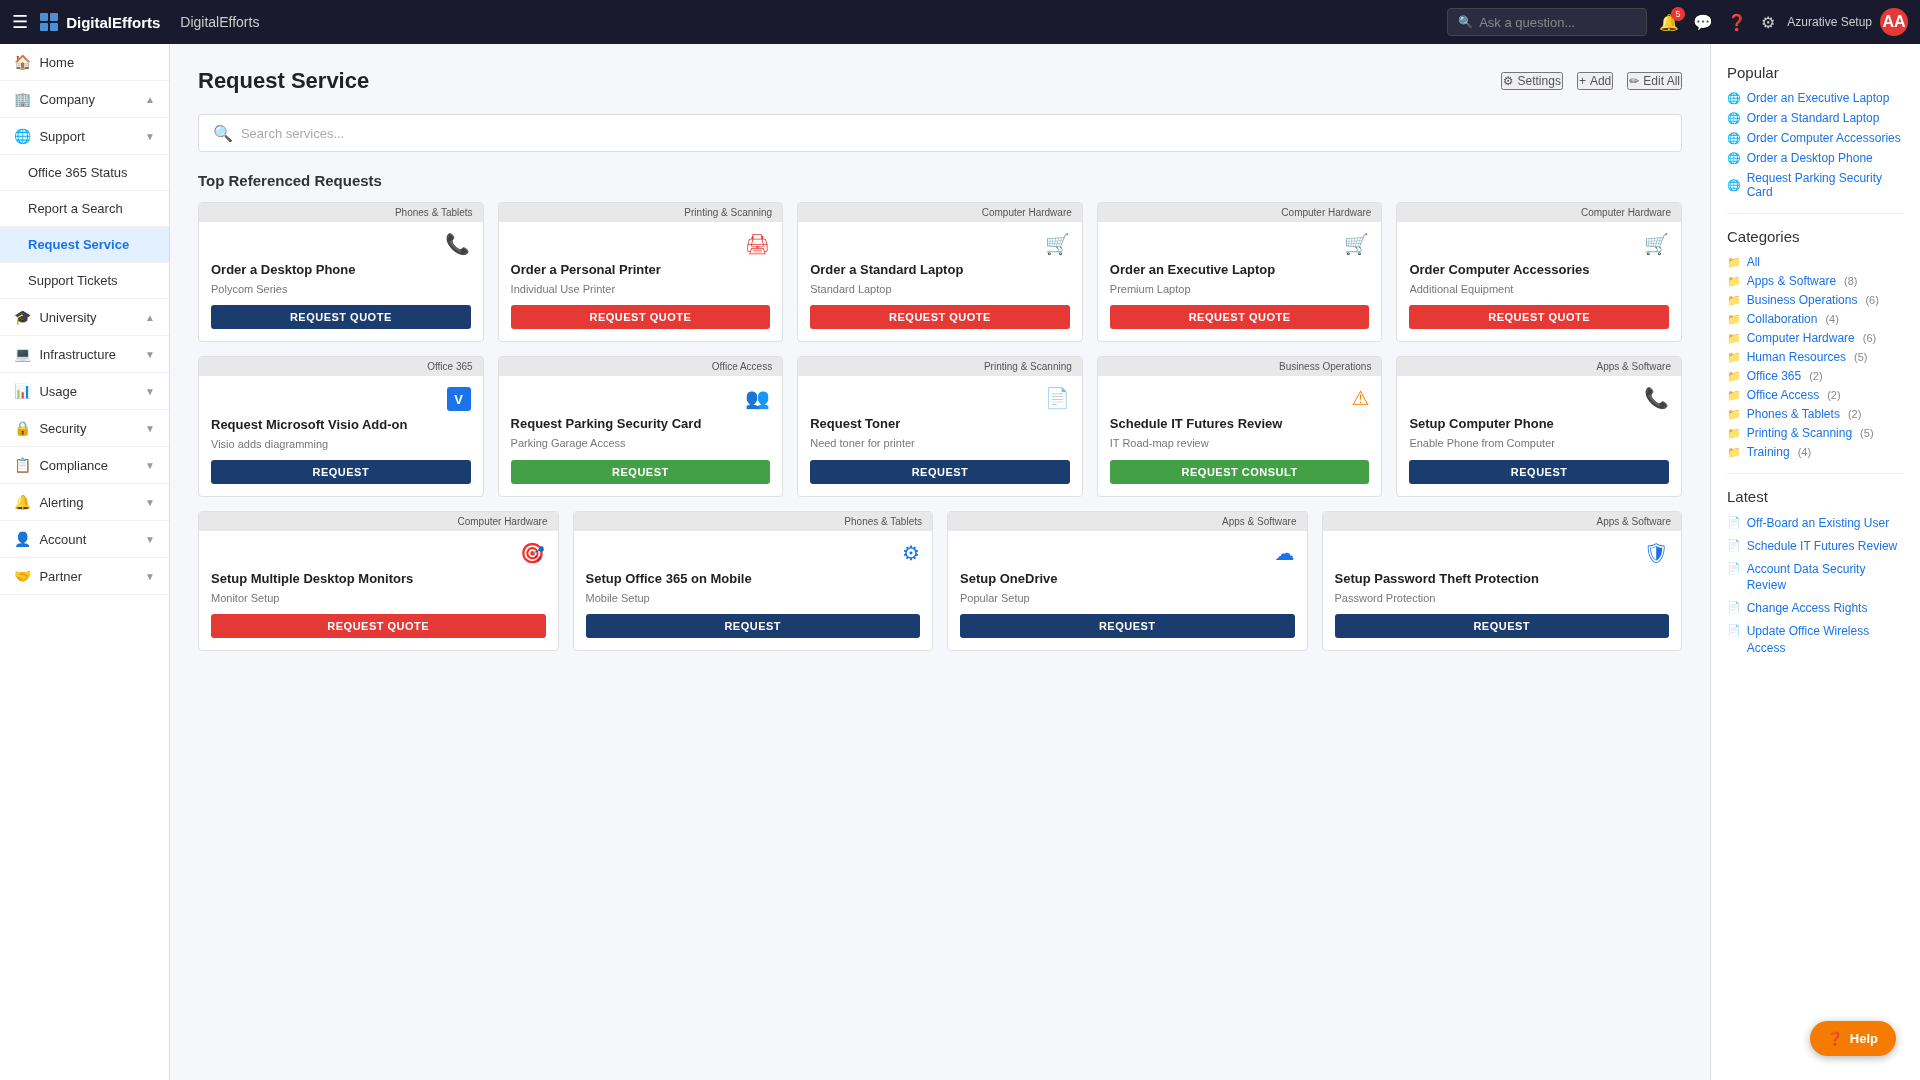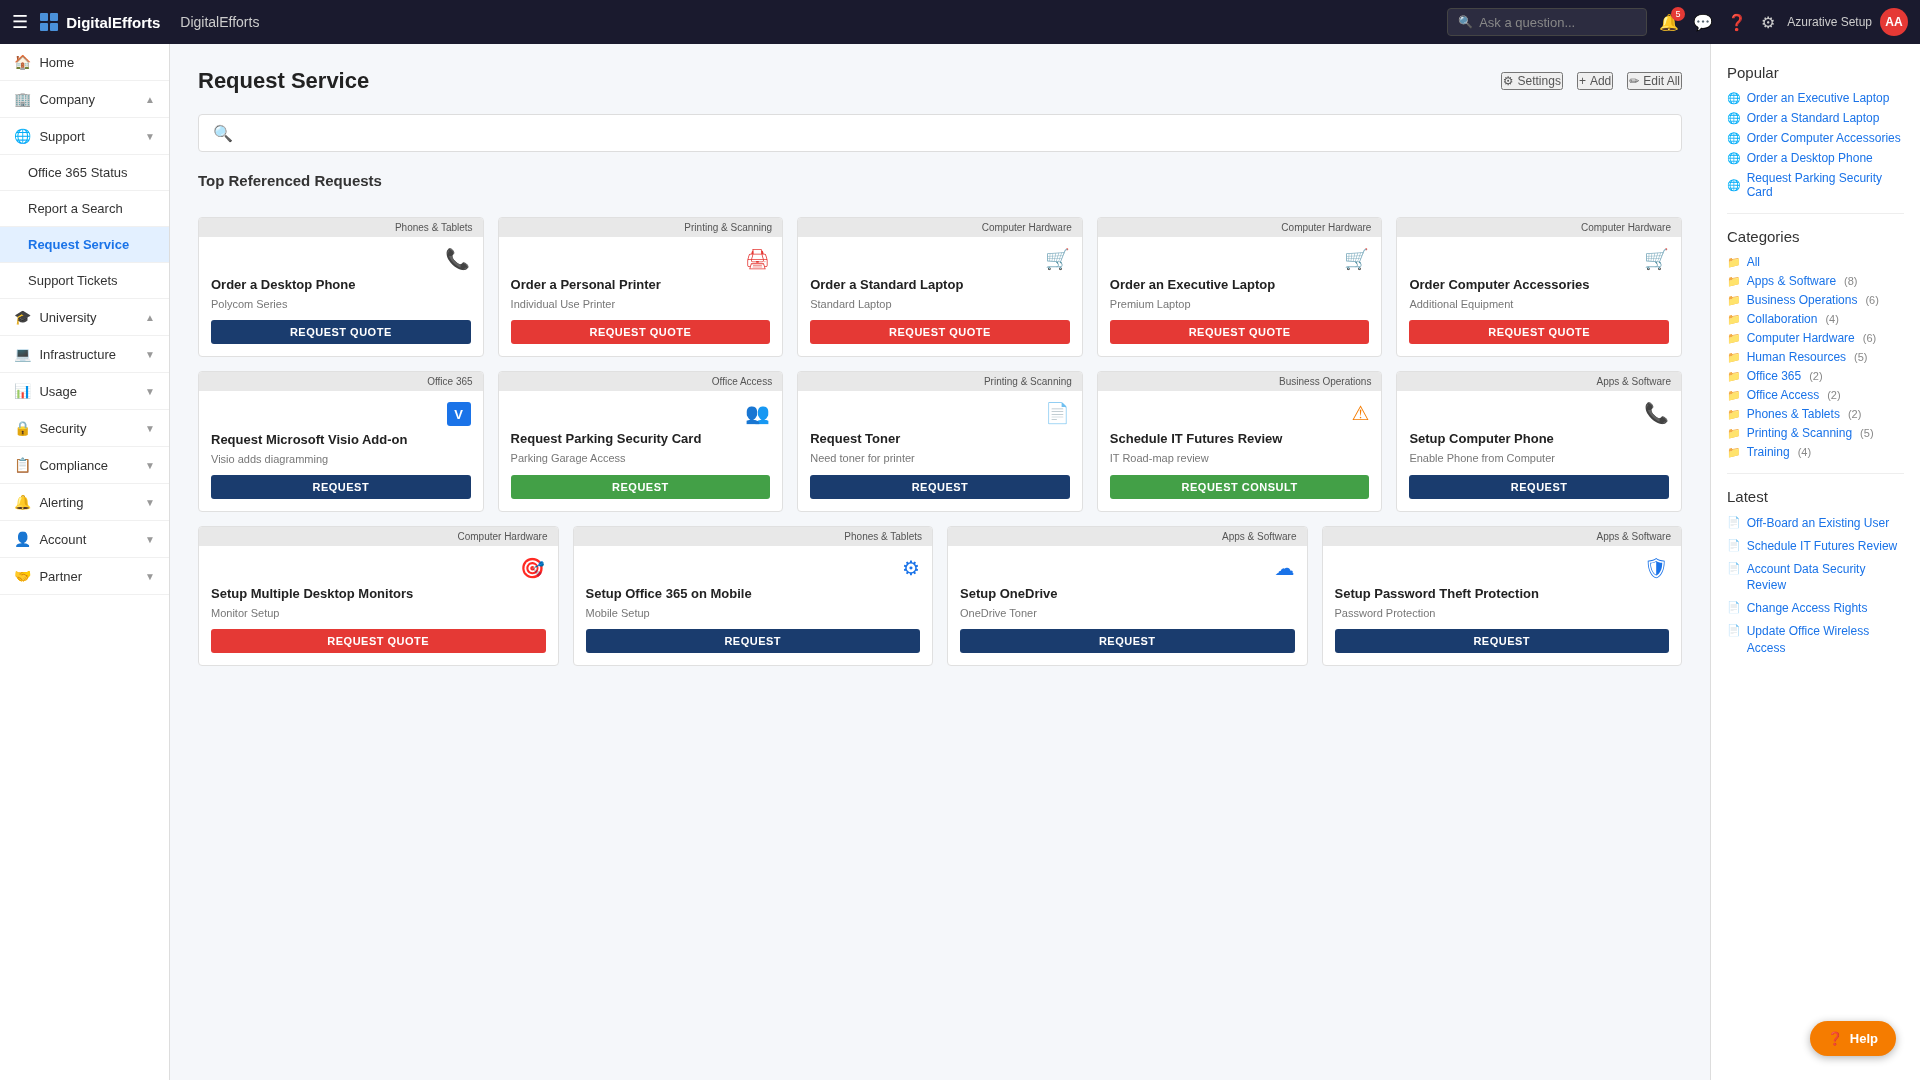--- a/index.html
+++ b/index.html
@@ -41,21 +41,21 @@
       position: absolute;
       top: -6px; right: -6px;
       background: #e53935;
       color: #fff;
       border-radius: 50%;
       font-size: 9px;
       width: 14px; height: 14px;
       display: flex; align-items: center; justify-content: center;
     }
     .topnav-user { display: flex; align-items: center; gap: 8px; color: #ccc; font-size: 12px; cursor: pointer; }
-    .topnav-avatar { width: 28px; height: 28px; border-radius: 50%; background: #e53935; display: flex; align-items: center; justify-content: center; font-weight: 700; font-size: 12px; color: #fff; }
+    .topnav-avatar { width: 28px; height: 28px; border-radius: 50%; background: #e53935; display: flex; align-items: center; justify-content: center; font-weight: 700; font-size: 16px; color: #fff; }
 
     
     .main-layout { display: flex; flex: 1; overflow: hidden; }
 
     
     .sidebar {
       width: 170px;
       background: #fff;
       border-right: 1px solid #ddd;
       overflow-y: auto;
@@ -100,21 +100,21 @@
       border-radius: 4px;
       padding: 0 14px;
       height: 38px;
       margin-bottom: 20px;
       gap: 8px;
     }
     .search-bar input { flex: 1; border: none; outline: none; font-size: 13px; color: #333; }
     .search-bar input::placeholder { color: #aaa; }
 
     
-    .section-title { font-size: 15px; font-weight: 600; color: #333; margin-bottom: 28px; }
+    .section-title { font-size: 15px; font-weight: 600; color: #333; margin-bottom: 13px; }
 
     
     .cards-grid { display: grid; grid-template-columns: repeat(5, 1fr); gap: 14px; margin-bottom: 14px; }
     .cards-grid-4 { display: grid; grid-template-columns: repeat(4, 1fr); gap: 14px; margin-bottom: 14px; }
 
     .service-card {
       background: #fff;
       border: 1px solid #e0e0e0;
       border-radius: 4px;
       overflow: hidden;
@@ -337,20 +337,21 @@
         </button>
         <button class="page-action-btn">
           <span>✏</span>
           <span>Edit All</span>
         </button>
       </div>
     </div>
 
     <div class="search-bar">
       <span style="color:#aaa;">🔍</span>
+      <input placeholder="Search services..." style="">
     </div>
 
     <div class="section-title">Top Referenced Requests</div>
 
     <div class="cards-grid" id="cards-row1">
         <div class="service-card">
       <div class="card-category">Phones &amp; Tablets</div>
       <div class="card-body">
         <div class="card-icon" style="text-align:right;"><span style="color:#1a73e8;font-size:20px;">📞</span></div>
         <div class="card-title">Order a Desktop Phone</div>
@@ -461,21 +462,21 @@
         <div class="card-title">Setup Office 365 on Mobile</div>
         <div class="card-subtitle">Mobile Setup</div>
         <button class="card-btn btn-blue">REQUEST</button>
       </div>
     </div>
         <div class="service-card">
       <div class="card-category">Apps &amp; Software</div>
       <div class="card-body">
         <div class="card-icon" style="text-align:right;"><span style="color:#1a73e8;font-size:20px;">☁</span></div>
         <div class="card-title">Setup OneDrive</div>
-        <div class="card-subtitle">OneDrive Toner</div>
+        <div class="card-subtitle">Popular Setup</div>
         <button class="card-btn btn-blue">REQUEST</button>
       </div>
     </div>
         <div class="service-card">
       <div class="card-category">Apps &amp; Software</div>
       <div class="card-body">
         <div class="card-icon" style="text-align:right;"><span style="color:#1a73e8;font-size:20px;">🛡</span></div>
         <div class="card-title">Setup Password Theft Protection</div>
         <div class="card-subtitle">Password Protection</div>
         <button class="card-btn btn-blue">REQUEST</button>

